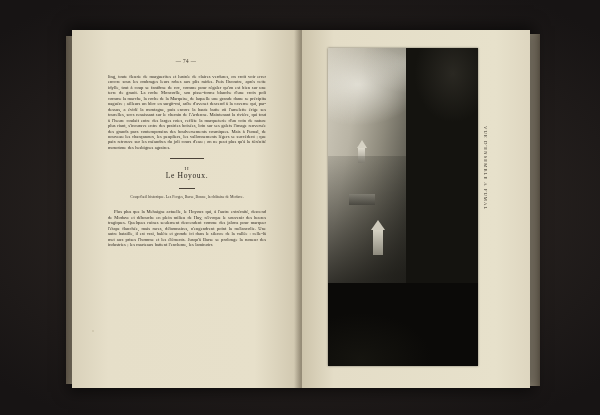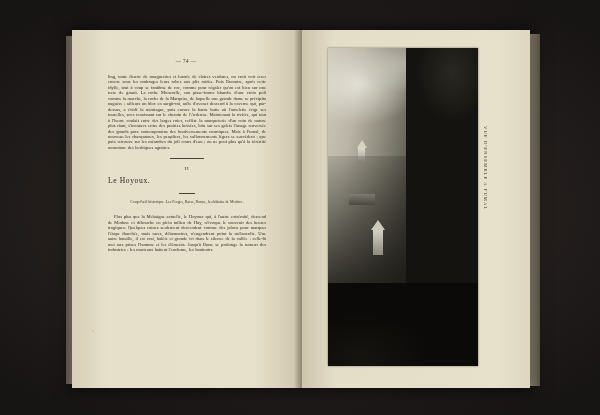--- a/index.html
+++ b/index.html
@@ -110,23 +110,23 @@
     background: #4a4238;
     margin: 8px auto 7px auto;
   }
   .chapnum {
     text-align: center;
     font-size: 5px;
     letter-spacing: 0.8px;
     color: #332d25;
   }
   .chaptitle {
+    text-align: center;
     font-size: 7.6px;
     letter-spacing: 0.6px;
-    margin-top: 5px;
     color: #2b2620;
   }
   .rule-small {
     width: 16px;
     height: 1px;
     background: #4a4238;
     margin: 8px auto 6px auto;
   }
   .summary {
     font-size: 3.9px;

